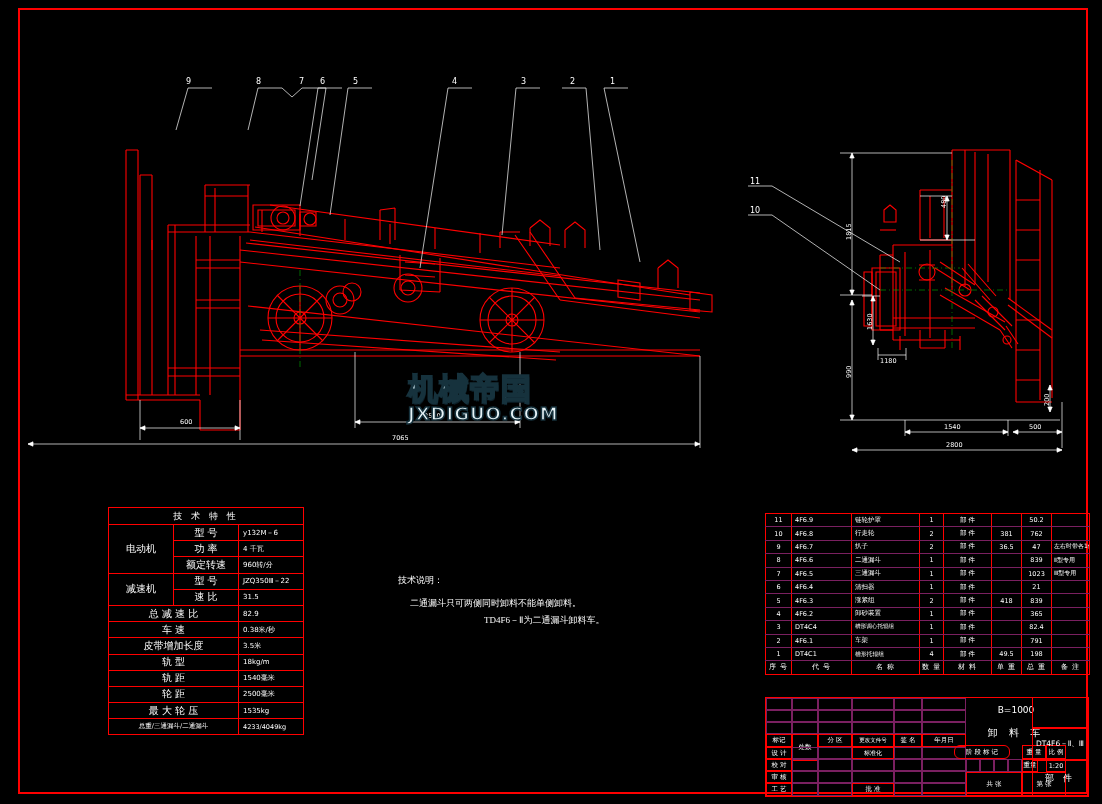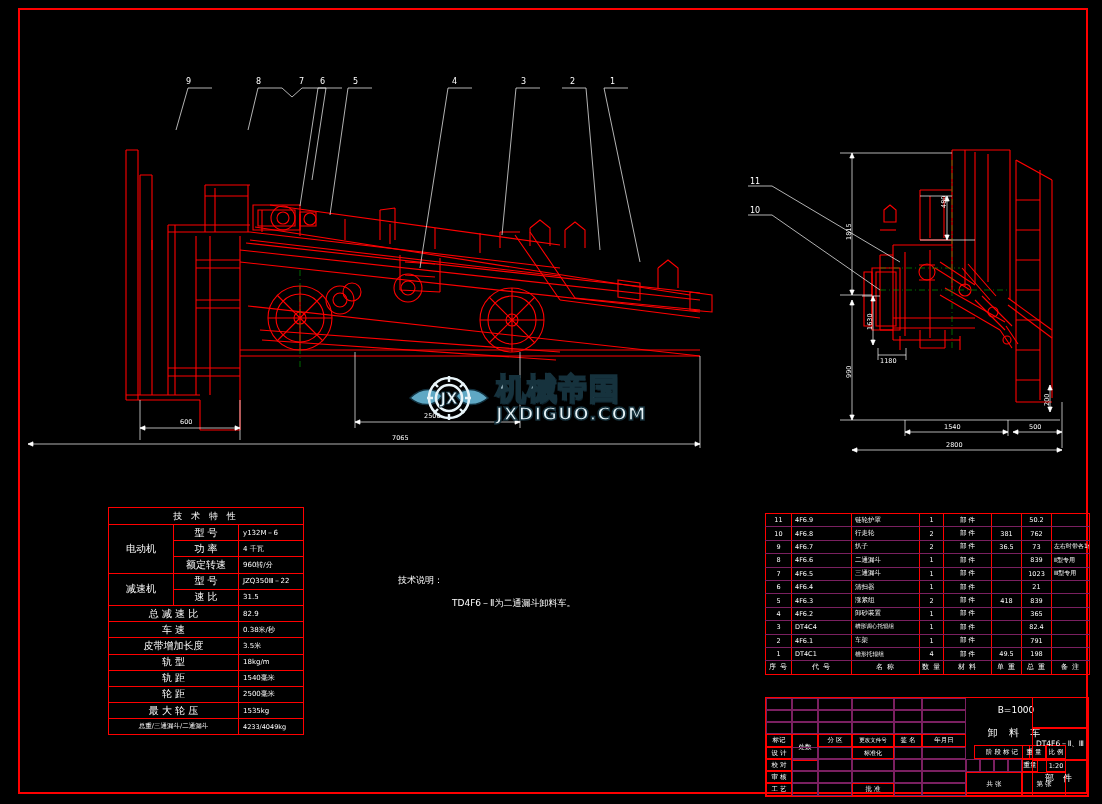--- a/index.html
+++ b/index.html
@@ -341,37 +341,20 @@
   <div class="cad-txt dim-txt" style="left:846px; top:240px; transform:rotate(-90deg); transform-origin:left top;">1815</div>
   <div class="cad-txt dim-txt" style="left:867px; top:330px; transform:rotate(-90deg); transform-origin:left top;">1630</div>
   <div class="cad-txt dim-txt" style="left:880px; top:358px;">1180</div>
   <div class="cad-txt dim-txt" style="left:846px; top:378px; transform:rotate(-90deg); transform-origin:left top;">990</div>
   <div class="cad-txt dim-txt" style="left:1044px; top:406px; transform:rotate(-90deg); transform-origin:left top;">200</div>
   <div class="cad-txt dim-txt" style="left:944px; top:424px;">1540</div>
   <div class="cad-txt dim-txt" style="left:1029px; top:424px;">500</div>
   <div class="cad-txt dim-txt" style="left:946px; top:442px;">2800</div>
 
   <div id="watermark">
-    <div id="wm-gear">
-      <svg width="82" height="60" viewBox="0 0 82 60">
-        <g fill="#5fa8c4" stroke="#123240" stroke-width="1.5">
-          <path d="M2,30 C14,18 28,20 34,28 C28,38 14,40 2,30 Z"></path>
-          <path d="M80,30 C68,18 54,20 48,28 C54,38 68,40 80,30 Z"></path>
-        </g>
-        <g fill="none" stroke="#e8f4f8" stroke-width="2.6">
-          <circle cx="41" cy="30" r="20"></circle>
-          <circle cx="41" cy="30" r="13"></circle>
-        </g>
-        <g stroke="#e8f4f8" stroke-width="2.4">
-          <path d="M41,8 L41,14 M41,46 L41,52 M19,30 L25,30 M57,30 L63,30"></path>
-          <path d="M26,15 L30,19 M52,41 L56,45 M26,45 L30,41 M52,19 L56,15"></path>
-        </g>
-        <text x="41" y="36" fill="#e8f4f8" font-size="15" font-weight="bold" text-anchor="middle" font-family="'DejaVu Sans',sans-serif" stroke="#123240" stroke-width="0.8">JX</text>
-      </svg>
-    </div>
     <div id="wm-text-wrap">
       <div id="wm-cn">机械帝国</div>
       <div id="wm-en">JXDIGUO.COM</div>
     </div>
   </div>
 
   <table class="cadtab" id="tech-spec">
     <tbody>
       <tr class="title-row">
         <td colspan="3">技 术 特 性</td>
@@ -428,21 +411,22 @@
       </tr>
       <tr>
         <td colspan="2" style="font-size:6.5px">总重/三通漏斗/二通漏斗</td>
         <td class="val" style="font-size:6.5px">4233/4049kg</td>
       </tr>
     </tbody>
   </table>
 
   <div style="position:absolute; left:398px; top:572px; color:#fff; font-size:9px; line-height:1.9;">
     <div style="margin-bottom:6px;">技术说明：</div>
-    <div style="margin-left:54px;">TD4F6－Ⅱ为二通漏斗卸料车。</div>
+    <div style="margin-left:12px;">二通漏斗只可两侧同时卸料不能单侧卸料。</div>
+    <div style="margin-left:86px;font-family:Liberation Serif, serif;">TD4F6－Ⅱ为二通漏斗卸料车。</div>
   </div>
 
   <table class="cadtab" id="parts-list">
     <colgroup>
       <col style="width:26px">
         <col style="width:60px">
         <col style="width:68px">
       <col style="width:24px">
         <col style="width:48px">
         <col style="width:30px">
@@ -470,21 +454,21 @@
         <td>762</td>
         <td class="c-rem"></td>
       </tr>
       <tr>
         <td>9</td>
         <td class="c-code">4F6.7</td>
         <td class="c-name">扒子</td>
         <td>2</td>
         <td>部 件</td>
         <td>36.5</td>
-        <td>73</td>
+        <td>47</td>
         <td class="c-rem">左右时带各1件</td>
       </tr>
       <tr>
         <td>8</td>
         <td class="c-code">4F6.6</td>
         <td class="c-name">二通漏斗</td>
         <td>1</td>
         <td>部 件</td>
         <td></td>
         <td>839</td>
@@ -627,21 +611,21 @@
     <div class="tb-cell" style="left:0px;  top:85px; width:26px; height:13px;">工 艺</div>
     <div class="tb-cell tb-inner" style="left:26px; top:85px; width:26px; height:13px;"></div>
     <div class="tb-cell tb-inner" style="left:52px; top:85px; width:34px; height:13px;"></div>
     <div class="tb-cell" style="left:86px; top:85px; width:42px; height:13px;">批 准</div>
     <div class="tb-cell tb-inner" style="left:128px;top:85px; width:28px; height:13px;"></div>
     <div class="tb-cell tb-inner" style="left:156px;top:85px; width:44px; height:13px;"></div>
 
     <div class="tb-cell mid" style="left:200px; top:0px; width:100px; height:23px; border:none;">B=1000</div>
     <div class="tb-cell big" style="left:200px; top:23px; width:100px; height:24px; border:none;">卸 料 车</div>
 
-    <div class="tb-cell" style="left:208px; top:47px; width:56px; height:14px;">阶 段 标 记</div>
+    <div class="tb-cell" style="left:188px; top:47px; width:56px; height:14px;border-radius:6px;">阶 段 标 记</div>
     <div class="tb-cell" style="left:256px; top:47px; width:24px; height:14px;">重 量</div>
     <div class="tb-cell" style="left:280px; top:47px; width:20px; height:14px;">比 例</div>
 
     <div class="tb-cell tb-inner" style="left:200px; top:61px; width:14px; height:13px;"></div>
     <div class="tb-cell tb-inner" style="left:214px; top:61px; width:14px; height:13px;"></div>
     <div class="tb-cell tb-inner" style="left:228px; top:61px; width:14px; height:13px;"></div>
     <div class="tb-cell tb-inner" style="left:242px; top:61px; width:14px; height:13px;"></div>
     <div class="tb-cell" style="left:256px; top:61px; width:16px; height:13px;">重量</div>
     <div class="tb-cell" style="left:280px; top:61px; width:20px; height:13px;">1:20</div>
 

